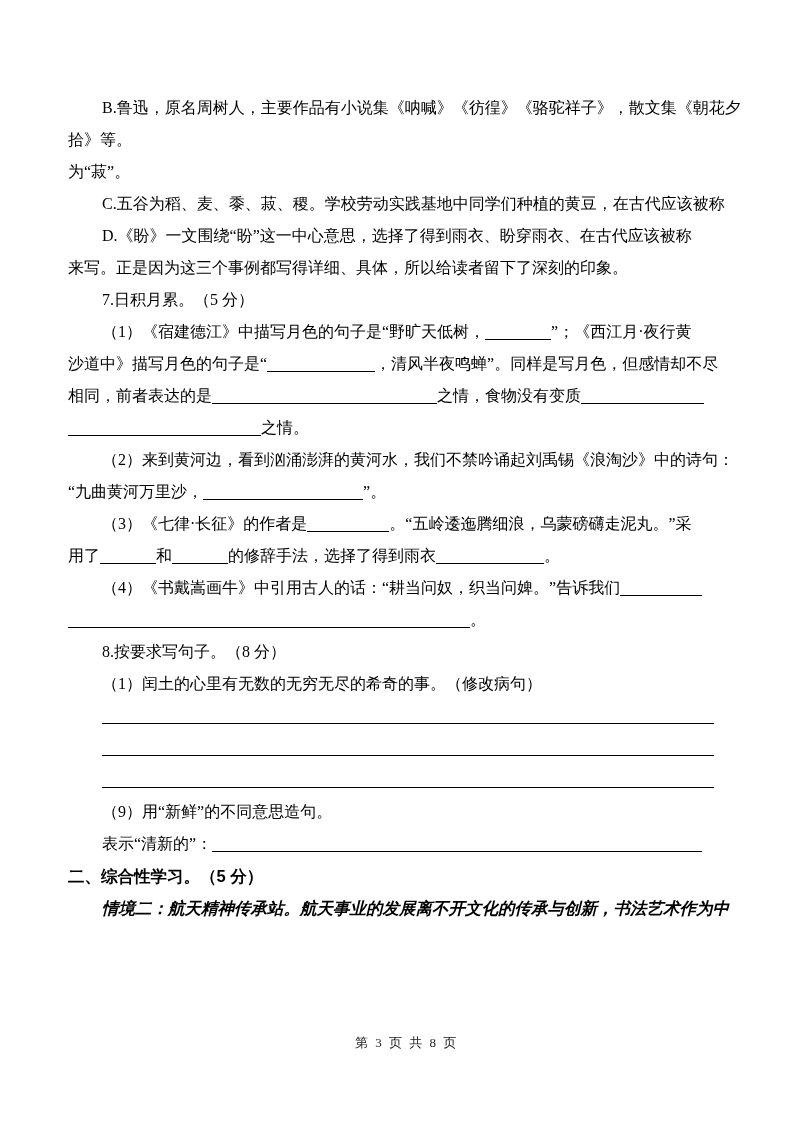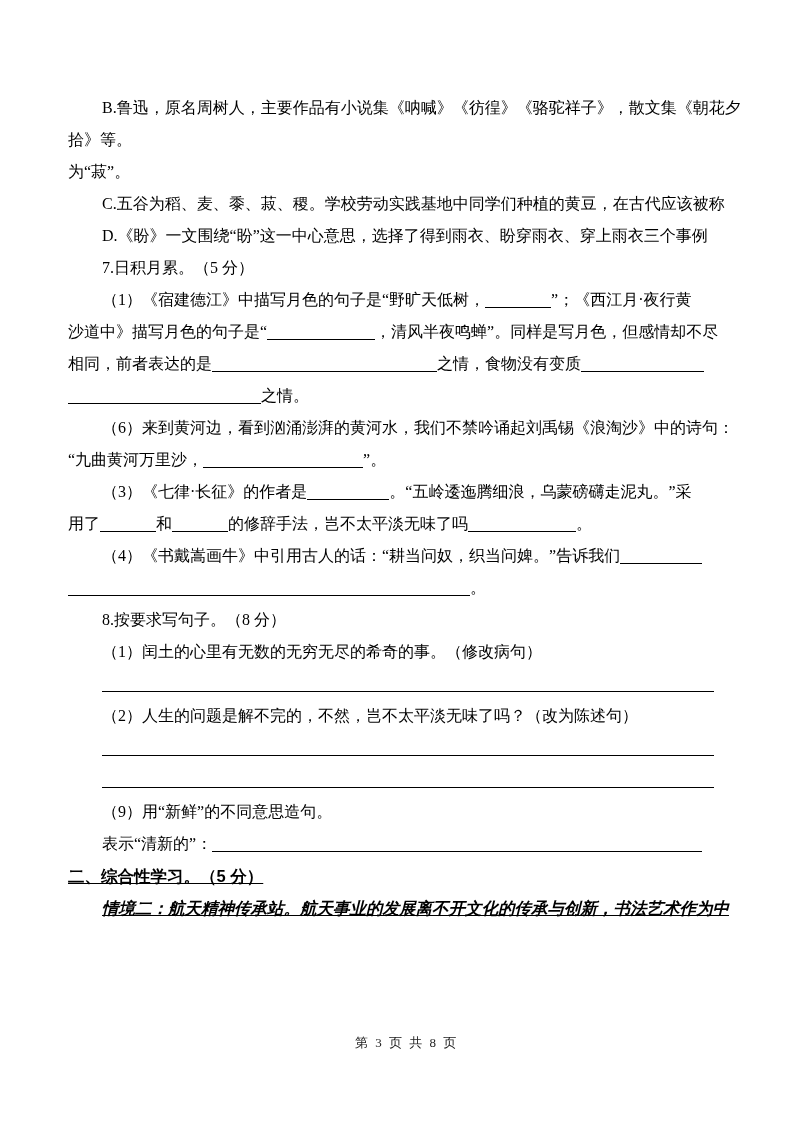--- a/index.html
+++ b/index.html
@@ -18,21 +18,20 @@
   }
   .line {
     height:32px; line-height:32px;
     white-space:nowrap;
   }
   .line.indent { padding-left:34px; }
   .line.bold {
     font-weight:bold;
     font-family:"Liberation Sans","DejaVu Sans",sans-serif;
     font-size:16.5px;
-    text-decoration:underline;
   }
   .line.italic { font-style:italic; }
   .blank {
     display:inline-block;
     height:4px; margin-bottom:-3px;
     border-bottom:1.2px solid #000;
   }
   .footer {
     position:absolute; left:0; right:0; top:1034px;
     text-align:center;
@@ -43,36 +42,36 @@
 </style>
 </head>
 <body>
 
 <div class="page">
   <div class="content">
       <div class="line indent"><span>B.鲁迅，原名周树人，主要作品有小说集《呐喊》《彷徨》《骆驼祥子》，散文集《朝花夕</span></div>
       <div class="line"><span>拾》等。</span></div>
       <div class="line"><span>为“菽”。</span></div>
       <div class="line indent"><span>C.五谷为稻、麦、黍、菽、稷。学校劳动实践基地中同学们种植的黄豆，在古代应该被称</span></div>
-      <div class="line indent"><span>D.《盼》一文围绕“盼”这一中心意思，选择了得到雨衣、盼穿雨衣、穿上雨衣三个事例</span></div>
+      <div class="line indent"><span>D.《盼》一文围绕“盼”这一中心意思，选择了得到雨衣、盼穿雨衣、在古代应该被称</span></div>
+      <div class="line"><span>来写。正是因为这三个事例都写得详细、具体，所以给读者留下了深刻的印象。</span></div>
       <div class="line indent"><span>7.日积月累。（5 分）</span></div>
       <div class="line indent"><span>（1）《宿建德江》中描写月色的句子是“野旷天低树，</span><span class="blank" style="width: 66px;"></span><span>”；《西江月·夜行黄</span></div>
       <div class="line"><span>沙道中》描写月色的句子是“</span><span class="blank" style="width: 108px;"></span><span>，清风半夜鸣蝉”。同样是写月色，但感情却不尽</span></div>
       <div class="line"><span>相同，前者表达的是</span><span class="blank" style="width: 225px;"></span><span>之情，食物没有变质</span><span class="blank" style="width: 123px;"></span></div>
       <div class="line"><span class="blank" style="width: 193px;"></span><span>之情。</span></div>
-      <div class="line indent"><span>（6）来到黄河边，看到汹涌澎湃的黄河水，我们不禁吟诵起刘禹锡《浪淘沙》中的诗句：</span></div>
+      <div class="line indent"><span>（2）来到黄河边，看到汹涌澎湃的黄河水，我们不禁吟诵起刘禹锡《浪淘沙》中的诗句：</span></div>
       <div class="line"><span>“九曲黄河万里沙，</span><span class="blank" style="width: 160px;"></span><span>”。</span></div>
       <div class="line indent"><span>（3）《七律·长征》的作者是</span><span class="blank" style="width: 82px;"></span><span>。“五岭逶迤腾细浪，乌蒙磅礴走泥丸。”采</span></div>
-      <div class="line"><span>用了</span><span class="blank" style="width: 56px;"></span><span>和</span><span class="blank" style="width: 56px;"></span><span>的修辞手法，岂不太平淡无味了吗</span><span class="blank" style="width: 108px;"></span><span>。</span></div>
+      <div class="line"><span>用了</span><span class="blank" style="width: 56px;"></span><span>和</span><span class="blank" style="width: 56px;"></span><span>的修辞手法，选择了得到雨衣</span><span class="blank" style="width: 108px;"></span><span>。</span></div>
       <div class="line indent"><span>（4）《书戴嵩画牛》中引用古人的话：“耕当问奴，织当问婢。”告诉我们</span><span class="blank" style="width: 82px;"></span></div>
       <div class="line"><span class="blank" style="width: 402px;"></span><span>。</span></div>
       <div class="line indent"><span>8.按要求写句子。（8 分）</span></div>
       <div class="line indent"><span>（1）闰土的心里有无数的无穷无尽的希奇的事。（修改病句）</span></div>
       <div class="line indent"><span class="blank" style="width: 612px;"></span></div>
-      <div class="line indent"><span>（2）人生的问题是解不完的，不然，岂不太平淡无味了吗？（改为陈述句）</span></div>
       <div class="line indent"><span class="blank" style="width: 612px;"></span></div>
       <div class="line indent"><span class="blank" style="width: 612px;"></span></div>
       <div class="line indent"><span>（9）用“新鲜”的不同意思造句。</span></div>
       <div class="line indent"><span>表示“清新的”：</span><span class="blank" style="width: 490px;"></span></div>
       <div class="line bold"><span>二、综合性学习。（5 分）</span></div>
       <div class="line indent bold italic"><span>情境二：航天精神传承站。航天事业的发展离不开文化的传承与创新，书法艺术作为中</span></div>
     </div>
   <div class="footer">第 3 页 共 8 页</div>
 </div>
 

